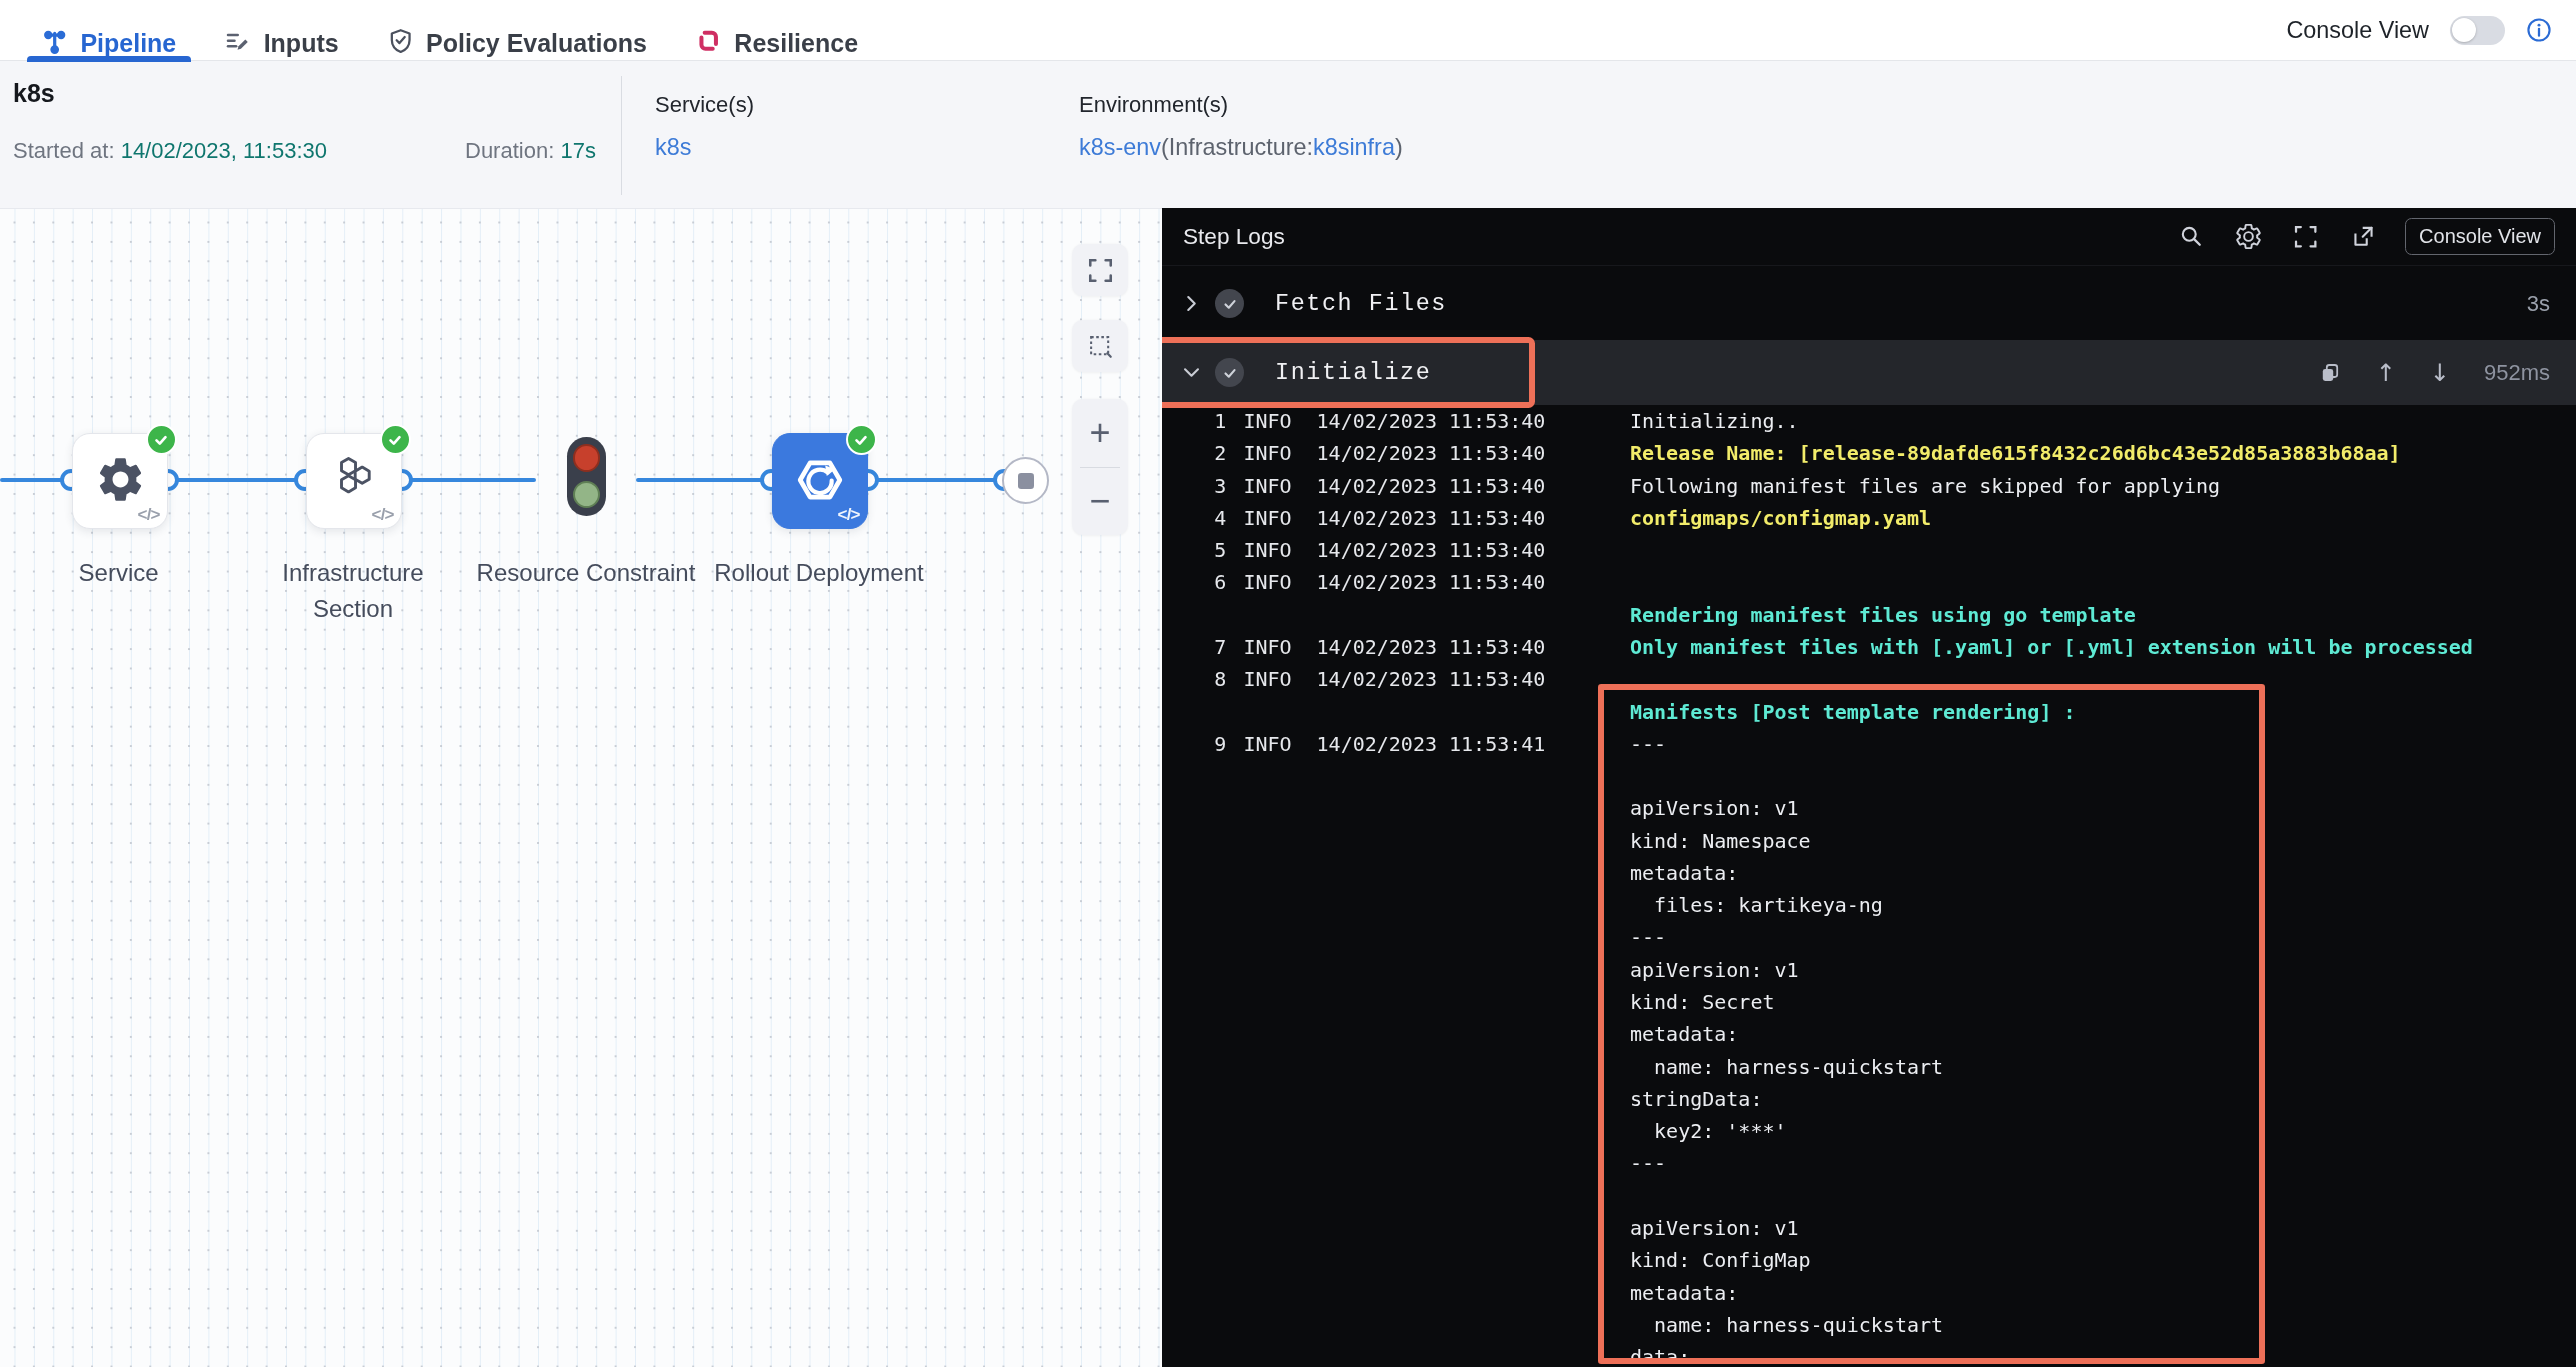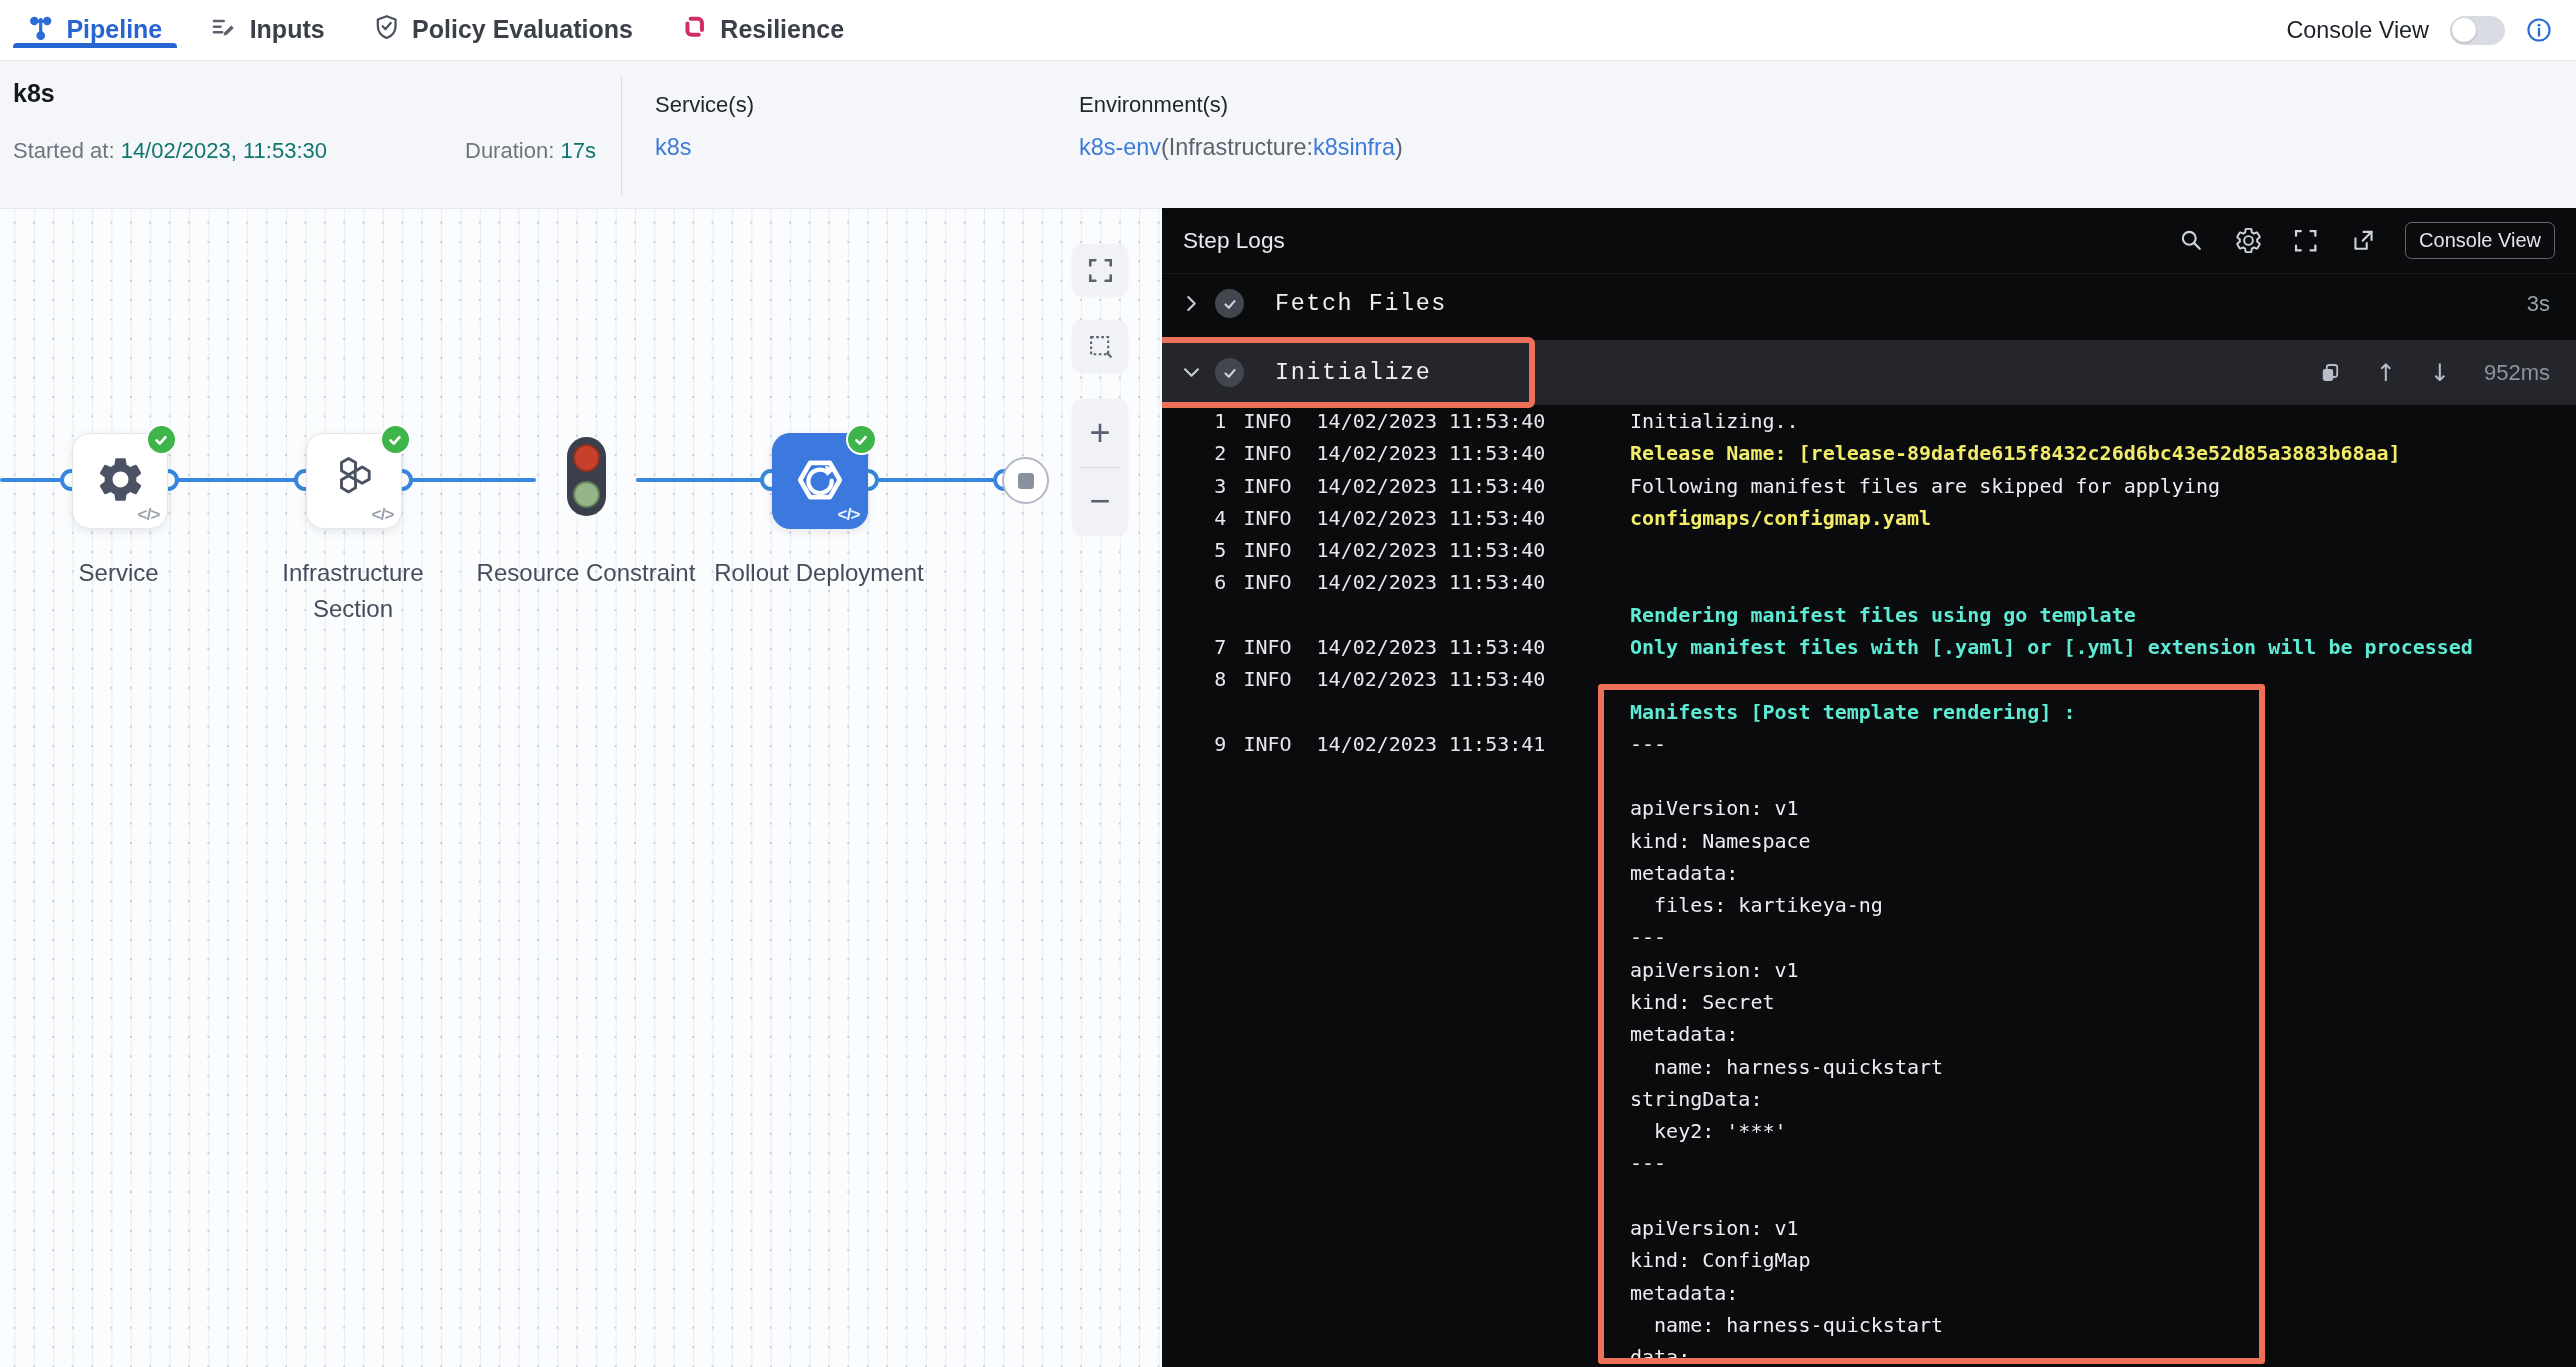--- a/index.html
+++ b/index.html
@@ -4,21 +4,21 @@
 <style>
   html,body{margin:0;padding:0;}
   body{
     width:2576px;height:1367px;position:relative;overflow:hidden;
     background:#fff;font-family:"Liberation Sans",sans-serif;
     -webkit-font-smoothing:antialiased;
   }
   
   .tabbar{position:absolute;left:0;top:0;right:0;height:60px;background:#ffffff;
     border-bottom:1.6px solid #e4e6ea;display:flex;align-items:center;z-index:30;}
-  .tabs{display:flex;align-items:center;height:100%;padding-left:3px;}
+  .tabs{display:flex;align-items:flex-end;height:100%;padding-left:17px;}
   .tab{display:flex;align-items:center;gap:12px;padding:0 24px;font-size:25px;font-weight:600;
     color:#3a3f48;position:relative;cursor:pointer;}
   .tab.active{color:#2766d1;}
   .tab.active::after{content:"";position:absolute;left:9.7px;right:9.7px;bottom:-1.6px;height:5.6px;
     background:#2766d1;border-radius:4px 4px 0 0;}
   .tabbar-right{margin-left:auto;display:flex;align-items:center;gap:21px;padding-right:24px;}
   .console-label{font-size:23.4px;color:#1e2329;}
   .toggle{width:55px;height:29px;border-radius:14.5px;background:#d9dce3;position:relative;cursor:pointer;}
   .toggle::after{content:"";position:absolute;left:2.4px;top:2.4px;width:24px;height:24px;border-radius:50%;
     background:#ffffff;box-shadow:0 0.8px 2.4px rgba(0,0,0,.25);}
@@ -72,21 +72,21 @@
     display:flex;align-items:center;justify-content:center;cursor:pointer;box-shadow:0 0.8px 2.4px rgba(0,0,0,.05);}
   .ctl.expand{top:36px;height:52px;}
   .ctl.marquee{top:112px;height:52px;}
   .zoom-panel{position:absolute;left:1072px;top:191px;width:56px;height:136px;background:#f1f2f6;
     border-radius:11.3px;display:flex;flex-direction:column;box-shadow:0 0.8px 2.4px rgba(0,0,0,.05);}
   .zoom-btn{flex:1;display:flex;align-items:center;justify-content:center;font-size:36px;
     color:#596070;cursor:pointer;font-weight:300;}
   .zoom-sep{height:0.8px;background:#d8dbe1;margin:0 8px;}
   
   .logpanel{position:absolute;left:1162px;top:208px;right:0;bottom:0;background:#0a0b0d;z-index:25;overflow:hidden;}
-  .log-header{position:absolute;left:0;top:0;right:0;height:66px;display:flex;align-items:center;
+  .log-header{position:absolute;left:0;top:0;right:0;height:58px;display:flex;align-items:center;
     padding:16px 21px;box-sizing:border-box;border-bottom:0.8px solid #17181c;}
   .log-title{font-size:22.6px;color:#e9eaee;}
   .log-header-icons{margin-left:auto;display:flex;align-items:center;gap:29px;}
   .icon-btn{display:flex;align-items:center;justify-content:center;cursor:pointer;}
   .console-view-btn{border:1.6px solid #63666e;border-radius:6.5px;padding:5.6px 13px;font-size:20px;
     color:#e2e4e9;cursor:pointer;white-space:nowrap;}
   .step-row{position:absolute;left:0;right:0;height:65px;display:flex;align-items:center;cursor:pointer;}
   .step-row.fetch{top:63px;}
   .step-row.init{top:132px;background:#24262b;}
   .step-chevron{position:absolute;left:19.4px;display:flex;}

